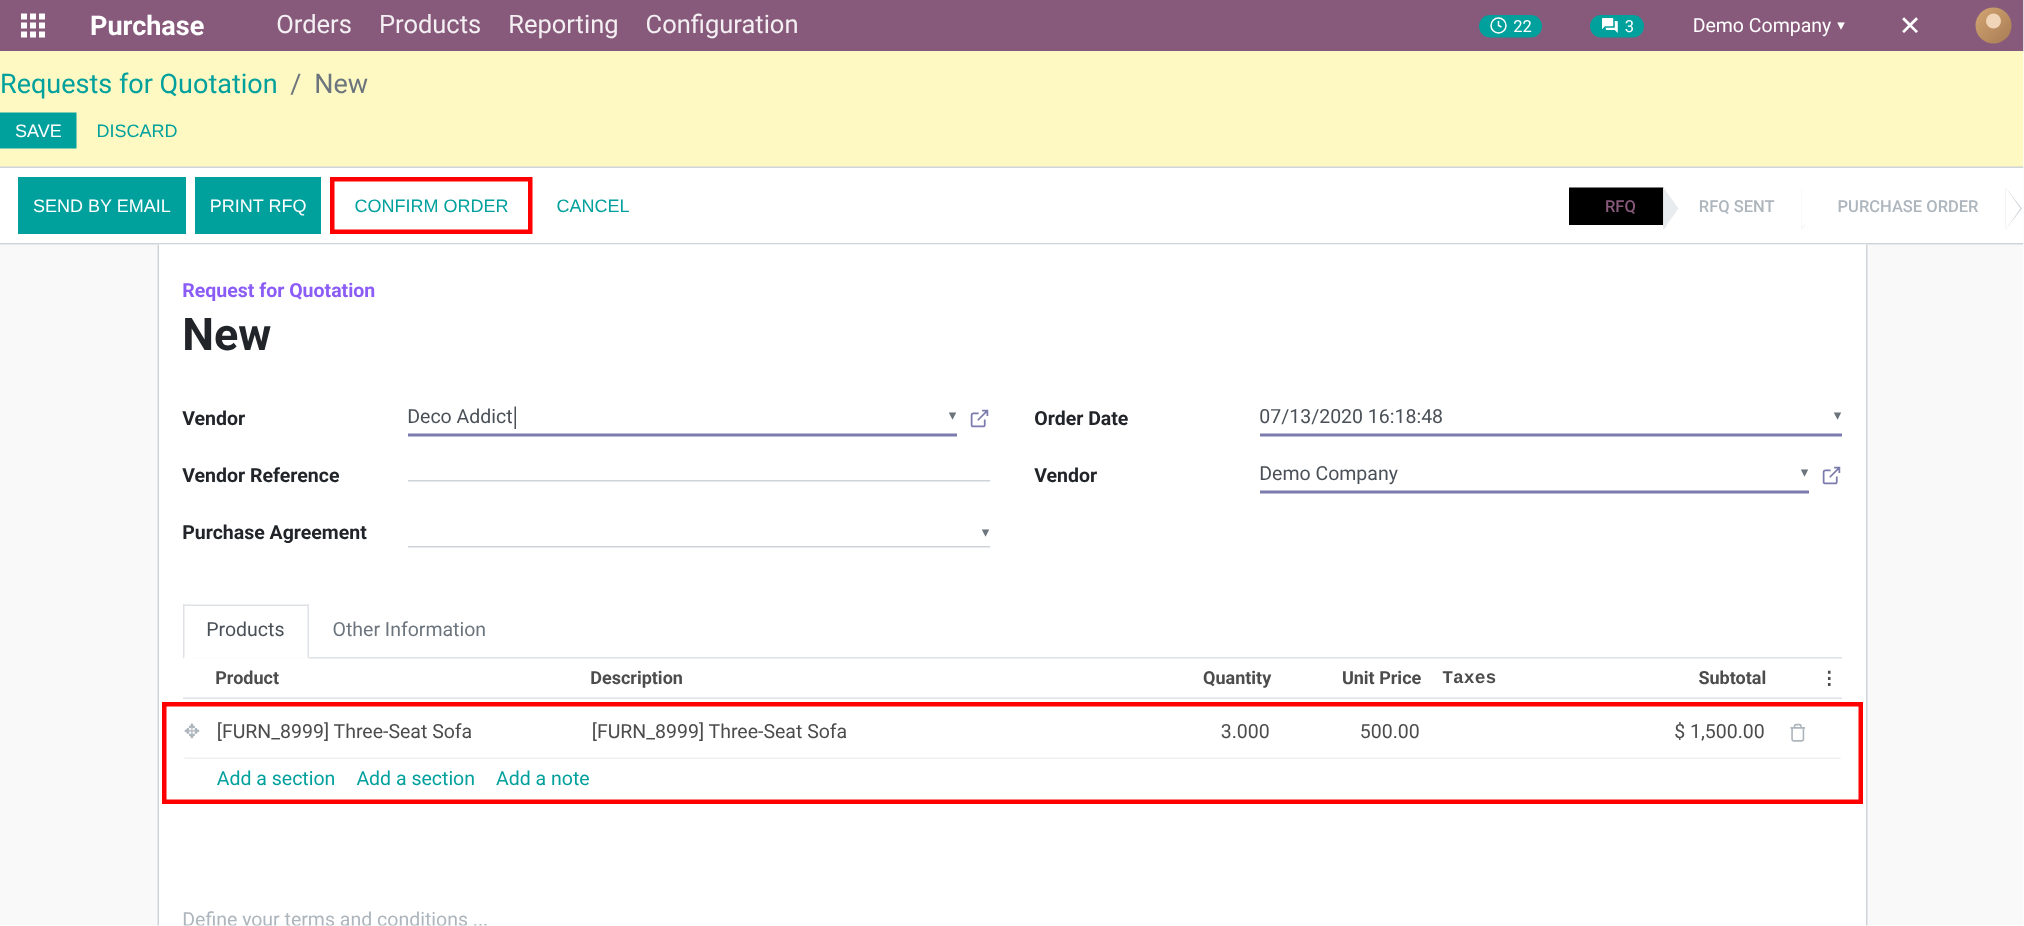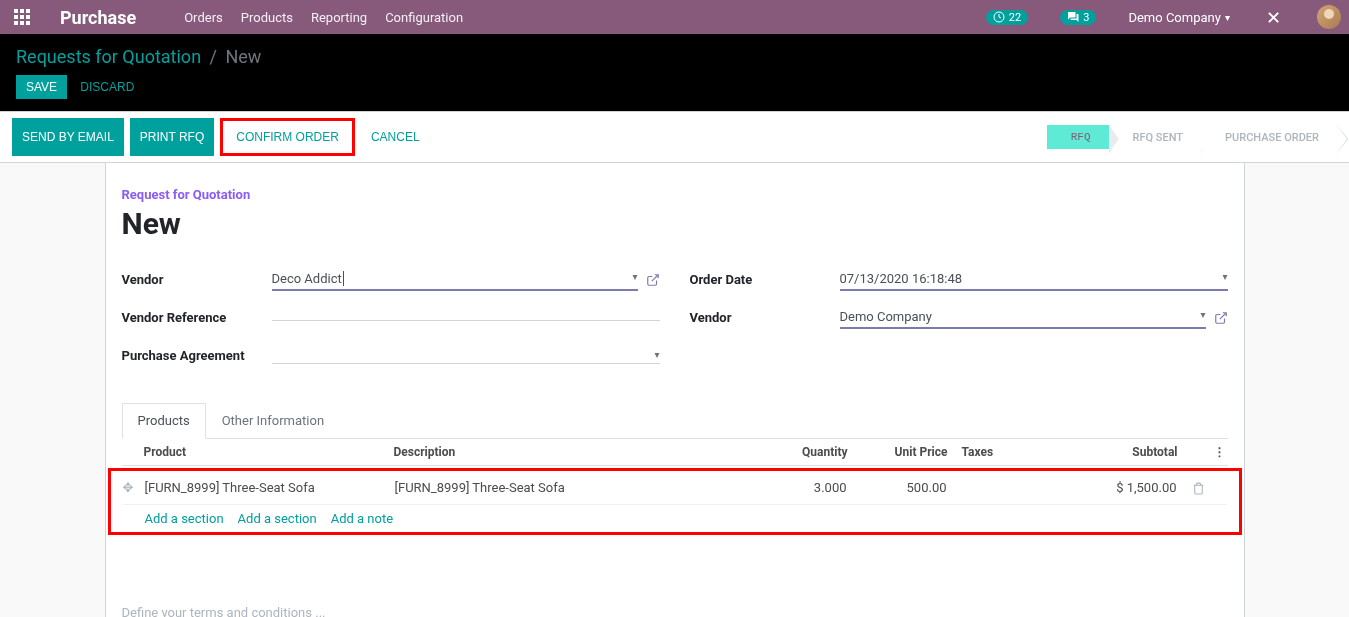--- a/index.html
+++ b/index.html
@@ -4,48 +4,48 @@
 <style>
 * { margin: 0; padding: 0; box-sizing: border-box; }
 body { font-family: -apple-system, BlinkMacSystemFont, "Segoe UI", Roboto, Helvetica, Arial, sans-serif; font-size: 13px; color: #4c4c4c; background: #f9f9f9; width: 1349px; height: 617px; overflow: hidden; }
 
 
 .navbar { background: #875a7b; height: 34px; display: flex; align-items: center; padding: 0 8px; color: white; }
 .navbar-left { display: flex; align-items: center; gap: 18px; }
 .apps-icon { width: 18px; display: grid; grid-template-columns: repeat(3,4px); grid-template-rows: repeat(3,4px); gap: 2px; margin: 0 10px 0 6px; cursor: pointer; }
 .apps-icon span { background: white; width: 4px; height: 4px; }
 .app-name { font-size: 18px; font-weight: 700; margin-right: 30px; }
-.nav-link { color: rgba(255,255,255,0.9); font-size: 13px; cursor: pointer; }
+.nav-link { color: rgba(255,255,255,0.9); font-size: 17px; cursor: pointer; }
 .navbar-right { margin-left: auto; display: flex; align-items: center; gap: 32px; }
 .badge-pill { background: #00a09d; border-radius: 10px; padding: 1px 7px; font-size: 11px; display: flex; align-items: center; gap: 4px; }
 .company-selector { display: flex; align-items: center; gap: 4px; cursor: pointer; font-size: 13px; }
 .close-x { font-size: 18px; cursor: pointer; padding: 0 4px; }
 .avatar { width: 24px; height: 24px; border-radius: 50%; background: linear-gradient(135deg,#d4a574 0%,#a67c52 100%); position: relative; overflow: hidden; }
 .avatar::after { content:''; position:absolute; top:4px; left:7px; width:10px; height:10px; background:#f0d5b8; border-radius:50%; }
 
 
-.control-panel { background: #000000; border-bottom: 1px solid #ced4da; padding: 12px 16px; }
+.control-panel { background: #fef9c3; border-bottom: 1px solid #ced4da; padding: 12px 0; }
 .breadcrumb { font-size: 18px; margin-bottom: 6px; }
 .breadcrumb a { color: #00a09d; text-decoration: none; }
 .breadcrumb-sep { color: #6c757d; margin: 0 4px; }
 .breadcrumb-current { color: #6c757d; }
 .cp-buttons { margin-top: 8px; }
 .btn { display: inline-block; padding: 5px 10px; font-size: 12px; font-weight: 500; cursor: pointer; border: none; text-transform: uppercase; }
 .btn-primary { background: #00a09d; color: white; }
 .btn-link { background: transparent; color: #00a09d; }
 
 
 .statusbar-row { background: white; border-bottom: 1px solid #ced4da; display: flex; align-items: center; padding: 6px 12px; }
 .action-buttons { display: flex; gap: 6px; }
 .btn-secondary { background: #00a09d; color: white; padding: 6px 10px; font-size: 12px; font-weight: 500; border: none; cursor: pointer; }
 .highlight-box { border: 3px solid #ff0000; padding: 3px; display: inline-block; }
 .btn-text { background: transparent; color: #00a09d; padding: 6px 10px; font-size: 12px; font-weight: 400; border: none; cursor: pointer; }
 .status-steps { margin-left: auto; display: flex; align-items: center; }
 .status-step { position: relative; padding: 6px 18px 6px 24px; font-size: 11px; font-weight: 500; color: #adb5bd; background: #fff; }
-.status-step.active { background: #5eead4; color: #875a7b; font-family: Liberation Mono, monospace; }
+.status-step.active { background: #000000; color: #875a7b; }
 .status-step::after { content:''; position:absolute; right:-10px; top:0; width:0; height:0; border-top:14px solid transparent; border-bottom:14px solid transparent; border-left:10px solid #fff; z-index:1; }
 .status-step.active::after { border-left-color:#e9ecef; }
 .status-step::before { content:''; position:absolute; right:-11px; top:0; width:0; height:0; border-top:14px solid transparent; border-bottom:14px solid transparent; border-left:11px solid #ced4da; z-index:0; }
 
 
 .form-wrapper { padding: 0 8px; }
 .form-sheet { background: white; max-width: 1140px; margin: 0 auto; padding: 24px 16px; border: 1px solid #ced4da; border-top: none; min-height: 460px; }
 .form-title-small { font-size: 13px; font-weight: 700; color: #8b5cf6; }
 .form-title-big { font-size: 30px; color: #212529; margin: 4px 0 24px 0; }
 
@@ -64,21 +64,21 @@
 .tab.active { color: #495057; border: 1px solid #dee2e6; border-bottom: 1px solid white; background: white; margin-bottom: -1px; }
 
 
 .order-table { width: 100%; margin-top: 0; }
 .table-header { display: flex; padding: 6px 0; border-bottom: 1px solid #dee2e6; font-weight: 700; font-size: 12px; color: #4c4c4c; }
 .col-handle { width: 22px; }
 .col-product { flex: 0 0 250px; }
 .col-description { flex: 1; }
 .col-qty { width: 100px; text-align: right; }
 .col-price { width: 100px; text-align: right; }
-.col-taxes { width: 100px; padding-left: 14px; }
+.col-taxes { width: 100px; padding-left: 14px; font-family: Liberation Mono, monospace; }
 .col-subtotal { width: 140px; text-align: right; padding-right: 10px; }
 .col-trash { width: 24px; text-align: center; }
 .col-kebab { width: 16px; text-align: center; }
 
 .highlight-row-box { border: 3px solid #ff0000; margin: 2px -14px; padding: 0 12px; }
 .table-row { display: flex; padding: 9px 0; align-items: center; font-size: 13px; border-bottom: 1px solid #f0f0f0; }
 .drag-handle { color: #adb5bd; cursor: move; }
 .trash-icon { color: #adb5bd; cursor: pointer; }
 .table-footer-links { display: flex; gap: 14px; padding: 6px 0 6px 22px; }
 .add-link { color: #00a09d; font-size: 13px; cursor: pointer; }

